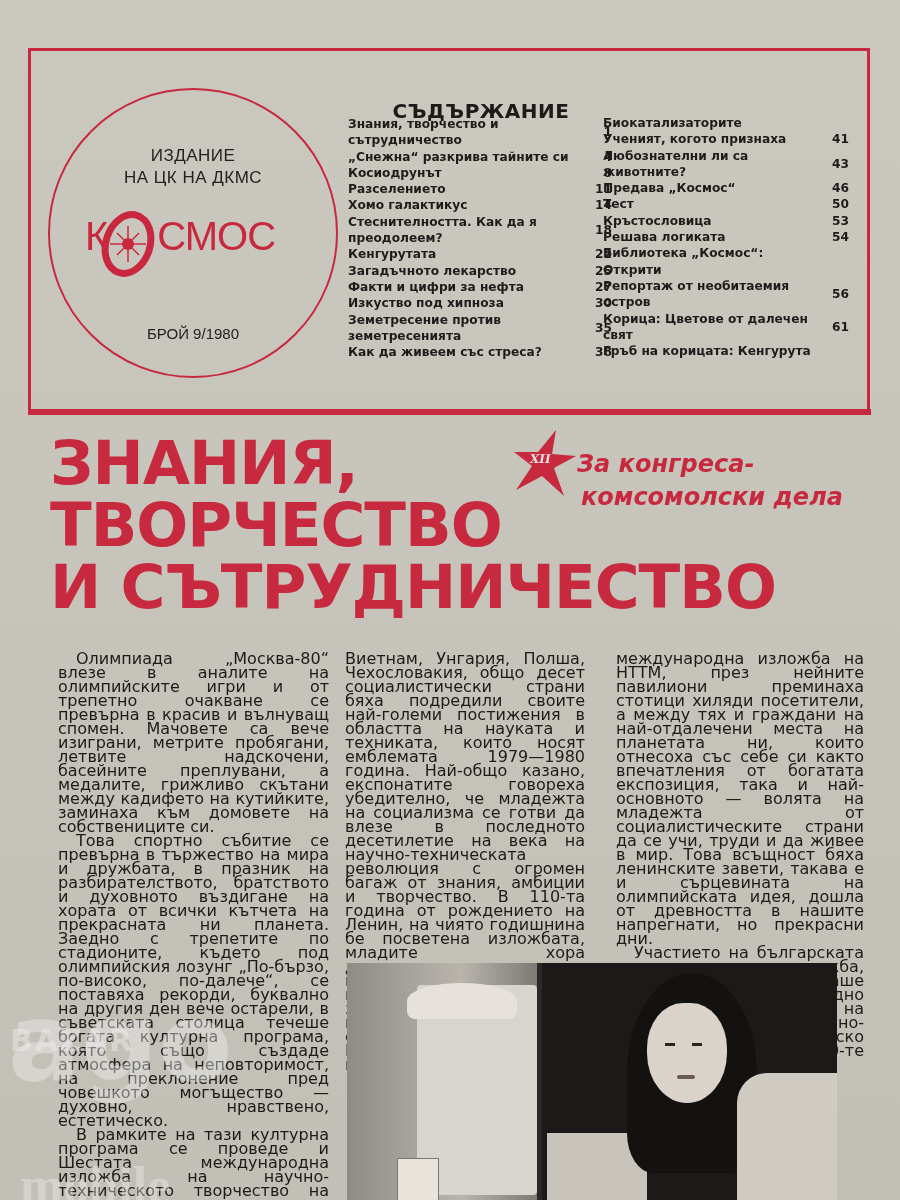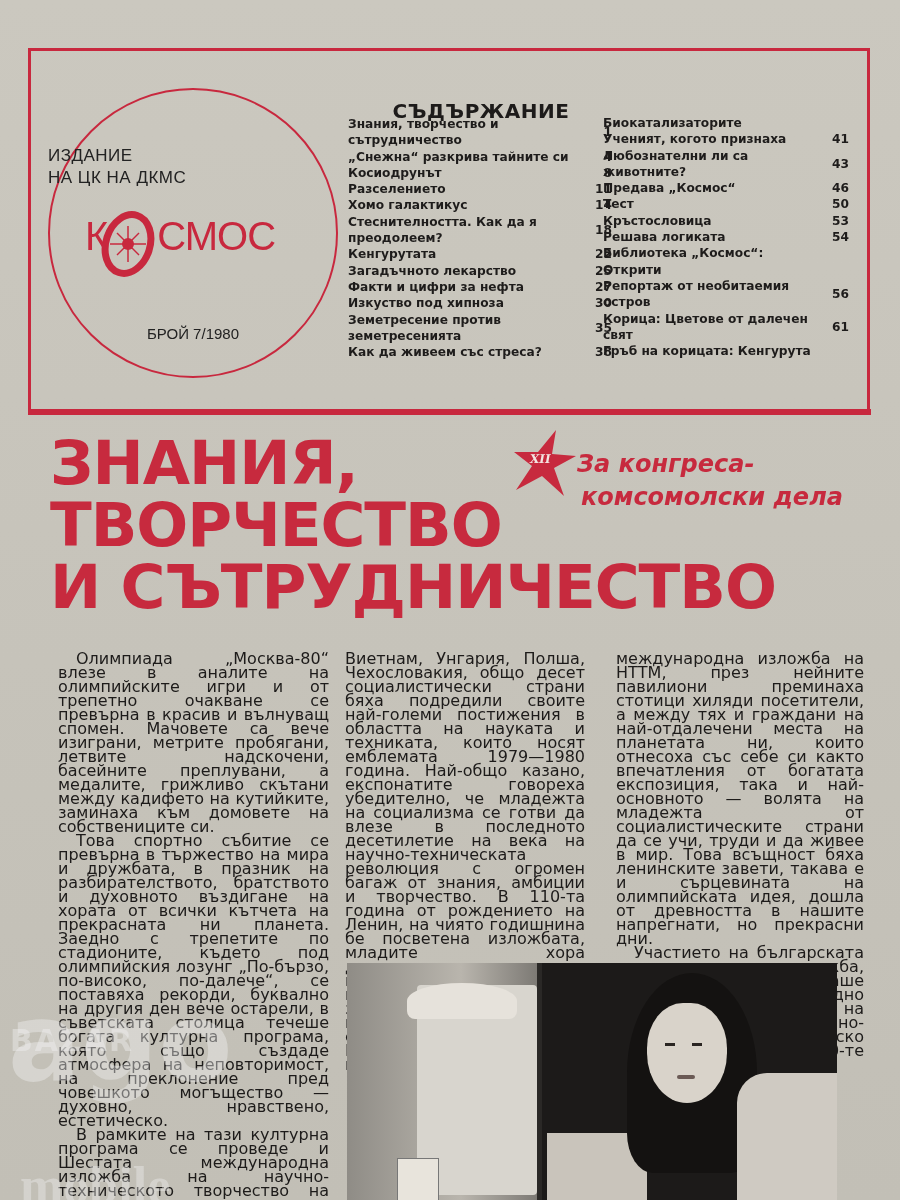--- a/index.html
+++ b/index.html
@@ -19,21 +19,21 @@
     border:3px solid #c8283e; box-sizing:border-box;
   }
   .header-box-bottom {
     position:absolute; left:28px; top:409px; width:843px; height:6px; background:#c8283e;
   }
   .logo-circle {
     position:absolute; left:48px; top:88px; width:290px; height:290px;
     border:2px solid #c8283e; border-radius:50%; box-sizing:border-box;
   }
   .logo-pub {
-    position:absolute; left:48px; top:145px; width:290px; 
+    position:absolute; left:48px; top:145px; width:290px; text-align:center;
     font-family:"Liberation Sans", sans-serif; font-size:17px; line-height:22px; color:#222;
     letter-spacing:0.5px;
   }
   .logo-wordmark {
     position:absolute; left:78px; top:208px; width:240px; height:70px;
   }
   .logo-word {
     position:absolute; left:85px; top:214px;
     font-family:"Liberation Sans", sans-serif; font-size:40px; color:#c8283e; letter-spacing:-1px;
   }
@@ -130,21 +130,21 @@
       <line x1="-18" y1="0" x2="18" y2="0"></line>
         <line x1="0" y1="-18" x2="0" y2="18"></line>
       <line x1="-11" y1="-11" x2="11" y2="11"></line>
         <line x1="-11" y1="11" x2="11" y2="-11"></line>
     </g>
   </g>
 </svg>
 <div class="logo-word">
   <span class="k">К</span><span>СМОС</span>
 </div>
-<div class="logo-issue">БРОЙ 7/1980</div>
+<div class="logo-issue">БРОЙ 9/1980</div>
 
 <div class="toc-title">СЪДЪРЖАНИЕ</div>
 
 <div class="toc toc-left">
   <div class="toc-row">
       <span class="t">Знания, творчество и сътрудничество</span>
       <span class="p">1</span>
     </div>
   <div class="toc-row">
       <span class="t">„Снежна“ разкрива тайните си</span>

